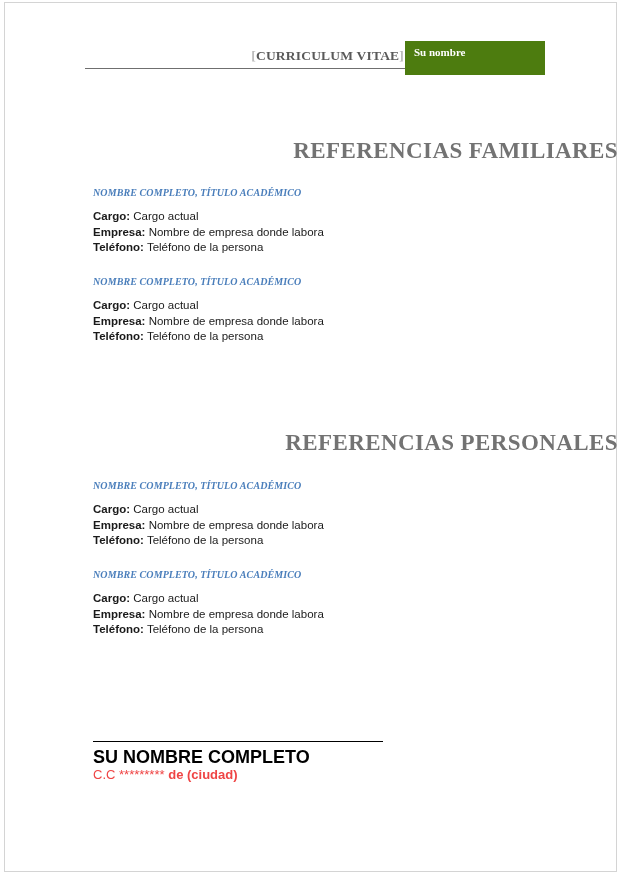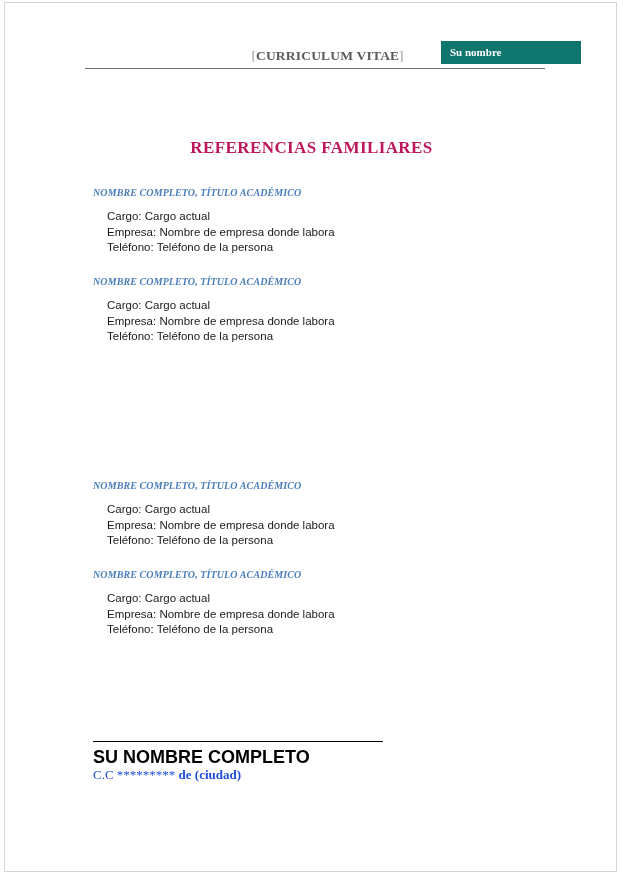--- a/index.html
+++ b/index.html
@@ -54,46 +54,45 @@
     text-align: right;
   }
   .header-bracket {
     color: #b9b9b9;
   }
   .name-box {
     position: absolute;
     left: 320px;
     top: 6px;
     width: 140px;
-    height: 23px;
-    background: #0f766e;
-    margin-left: 36px;
+    height: 34px;
+    background: #4d7c0f;
   }
   .name-box-text {
     position: absolute;
     left: 9px;
     top: 5px;
     font-family: "Liberation Serif", serif;
     font-weight: bold;
     font-size: 11px;
     color: #ffffff;
     white-space: nowrap;
   }
 
   
   .section-title {
     position: absolute;
     width: 613px;
     left: 0;
-    text-align: center;
-    font-family: "Liberation Serif", serif;
-    font-weight: bold;
-    font-size: 17px;
+    text-align: right;
+    font-family: "Liberation Serif", serif;
+    font-weight: bold;
+    font-size: 23px;
     letter-spacing: 0.4px;
-    color: #be185d;
+    color: #737373;
     white-space: nowrap;
   }
 
   
   .ref-block {
     position: absolute;
     left: 88px;
     width: 420px;
   }
   .ref-name {
@@ -107,22 +106,21 @@
     margin: 0 0 11px 0;
   }
   .ref-line {
     font-family: "Liberation Sans", sans-serif;
     font-size: 11.5px;
     line-height: 15.5px;
     color: #1a1a1a;
     white-space: nowrap;
   }
   .ref-line b {
-    font-weight: normal;
-    margin-left: 14px;
+    font-weight: bold;
   }
 
   
   .sig-block {
     position: absolute;
     left: 88px;
     top: 738px;
     width: 430px;
   }
   .sig-rule {
@@ -133,23 +131,23 @@
   }
   .sig-name {
     font-family: "Liberation Sans", sans-serif;
     font-weight: bold;
     font-size: 18px;
     color: #000000;
     line-height: 17px;
     white-space: nowrap;
   }
   .sig-id {
-    font-family: Liberation Serif, serif;
+    font-family: Liberation Sans, sans-serif;
     font-size: 13px;
-    color: #1d4ed8;
+    color: #ef4444;
     line-height: 17px;
     white-space: nowrap;
   }
   .sig-id b {
     font-weight: bold;
   }
 </style>
 </head>
 <body>
 
@@ -174,20 +172,21 @@
     <div class="ref-line"><b>Teléfono:</b> <span>Teléfono de la persona</span></div>
   </div>
 
   <div class="ref-block" style="top:273px;">
     <div class="ref-name">NOMBRE COMPLETO, TÍTULO ACADÉMICO</div>
     <div class="ref-line"><b>Cargo:</b> <span>Cargo actual</span></div>
     <div class="ref-line"><b>Empresa:</b> <span>Nombre de empresa donde labora</span></div>
     <div class="ref-line"><b>Teléfono:</b> <span>Teléfono de la persona</span></div>
   </div>
 
+  <div class="section-title" style="top:427px;">REFERENCIAS PERSONALES</div>
 
   <div class="ref-block" style="top:477px;">
     <div class="ref-name">NOMBRE COMPLETO, TÍTULO ACADÉMICO</div>
     <div class="ref-line"><b>Cargo:</b> <span>Cargo actual</span></div>
     <div class="ref-line"><b>Empresa:</b> <span>Nombre de empresa donde labora</span></div>
     <div class="ref-line"><b>Teléfono:</b> <span>Teléfono de la persona</span></div>
   </div>
 
   <div class="ref-block" style="top:566px;">
     <div class="ref-name">NOMBRE COMPLETO, TÍTULO ACADÉMICO</div>

